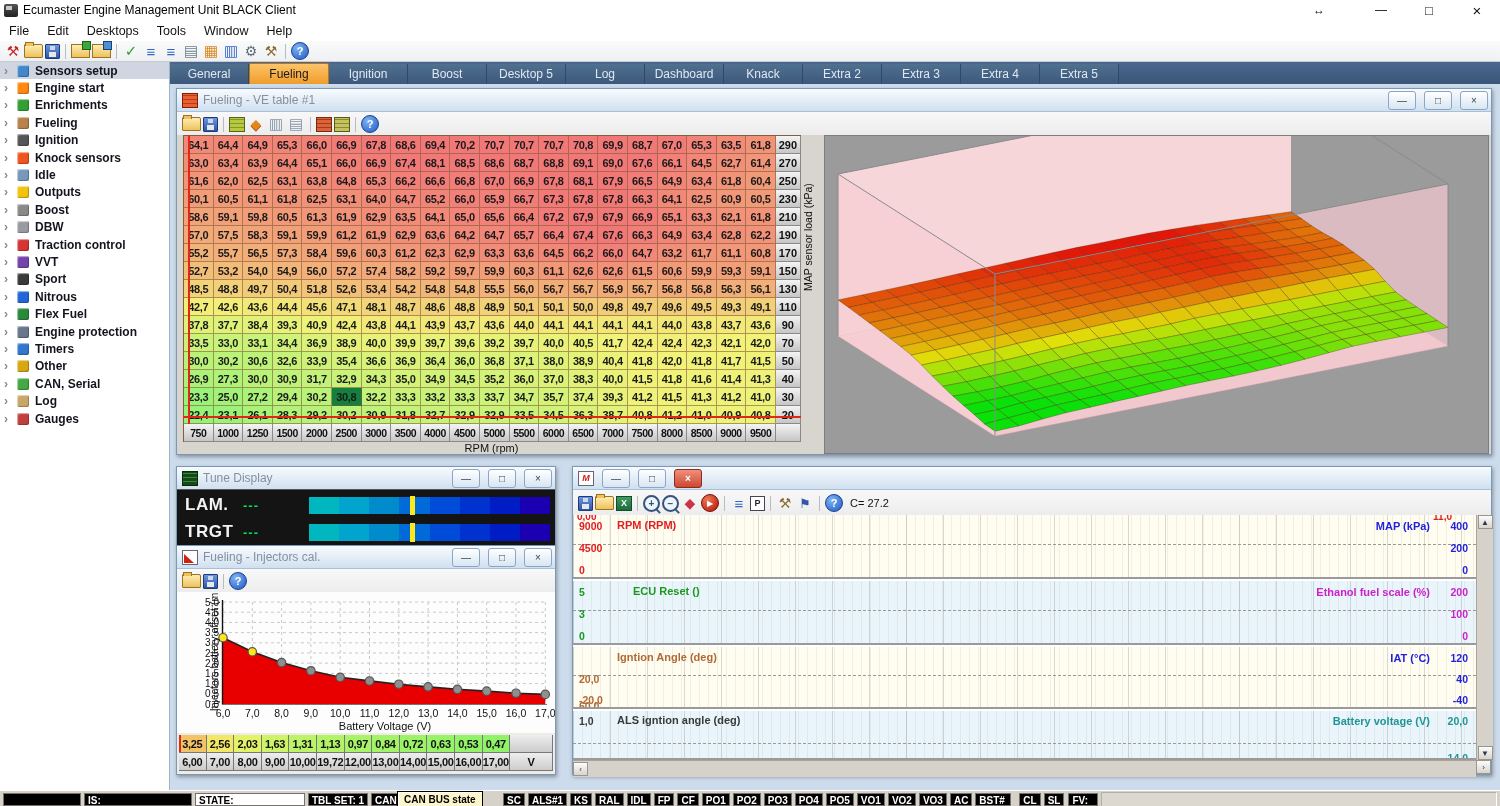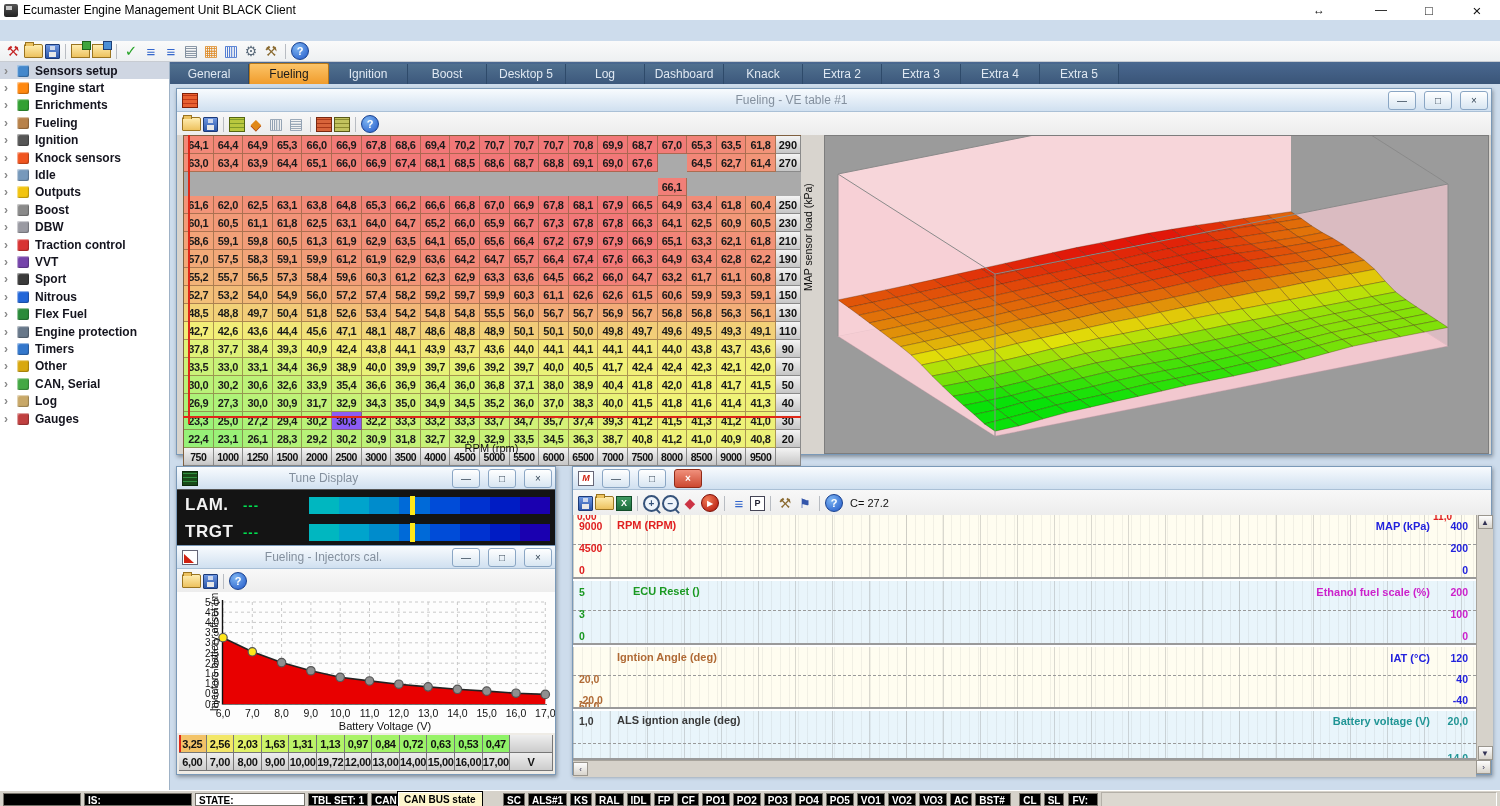--- a/index.html
+++ b/index.html
@@ -54,21 +54,21 @@
   .sidebar{position:absolute;left:0;top:62px;width:170px;height:728px;background:#fff;border-right:1px solid #9fb2c6;box-sizing:border-box;}
   .sitem{height:17.4px;display:flex;align-items:center;font-size:12px;font-weight:bold;color:#14141e;padding-left:4px;}
   .sitem.selected{background:#cfd6e2;}
   .sitem .chev{color:#888;font-size:12px;width:11px;}
   .sitem .sicon{width:12px;height:12px;border-radius:2px;margin:0 6px 0 2px;box-shadow:inset 1px 1px 1px rgba(255,255,255,.55),inset -1px -1px 1px rgba(0,0,0,.25);flex:0 0 auto;}
   
   .mdi{position:absolute;left:170px;top:84px;width:1330px;height:706px;background:#cddcec;}
   .win{position:absolute;background:#efece6;border:1px solid #7a99b8;box-shadow:1px 2px 4px rgba(0,0,0,.35);box-sizing:border-box;}
   .wtitle{height:22px;background:linear-gradient(#f8fbfe,#d0e0f0);border-bottom:1px solid #aac0d6;display:flex;align-items:center;padding:0 3px 0 5px;gap:5px;color:#84909e;font-size:12px;}
   .wtitle .wicon{width:14px;height:13px;flex:0 0 auto;}
-  .wtitle .wname{flex:1;white-space:nowrap;overflow:hidden;text-align:center;}
+  .wtitle .wname{flex:1;white-space:nowrap;overflow:hidden;}
   .wbtn{width:26px;height:17px;border:1px solid #8aa6c4;border-radius:3px;background:linear-gradient(#ffffff,#d8e6f2);font-size:10px;color:#345;display:flex;align-items:center;justify-content:center;margin-left:3px;}
   .wbtn.red{background:linear-gradient(#f0907c,#cc4830);border-color:#8f2a18;color:#fff;font-weight:bold;}
   .wtoolbar{height:24px;background:linear-gradient(#f8f8f8,#ececec);border-bottom:1px solid #cfcfcf;display:flex;align-items:center;padding-left:4px;}
   
   #ve-body{position:absolute;left:0;top:46px;right:0;bottom:0;background:#d8d4ce;}
   #ve-grid{position:absolute;left:6px;top:0;display:grid;border-left:1px solid #806040;border-top:1px solid #806040;background:#aaa;}
   .vcell{width:29.6px;height:18px;display:flex;align-items:center;justify-content:center;font-size:11px;font-weight:bold;color:#1a1a1a;border-right:1px solid rgba(125,90,55,.6);border-bottom:1px solid rgba(125,90,55,.6);box-sizing:border-box;letter-spacing:-0.3px;}
   .hcell{width:25px;height:18px;display:flex;align-items:center;justify-content:center;font-size:11px;font-weight:bold;color:#111;background:linear-gradient(#f4f4f4,#c6c6c6);border:1px solid #8a8a8a;border-top:none;border-left:none;box-sizing:border-box;}
   .acell{width:29.6px;height:18px;display:flex;align-items:center;justify-content:center;font-size:10.5px;font-weight:bold;color:#111;background:linear-gradient(#f4f4f4,#c6c6c6);border:1px solid #8a8a8a;border-top:none;border-left:none;box-sizing:border-box;letter-spacing:-0.5px;}
   .redline-v{position:absolute;left:11px;top:0;width:2px;height:289px;background:#e02818;z-index:4;}
@@ -127,20 +127,28 @@
   <div class="titlebar">
     <span class="appicon"></span>
     <span class="caption">Ecumaster Engine Management Unit BLACK Client</span>
     <span class="tspace"></span>
     <span class="tbtn" style="margin-right:28px">↔</span>
     <span class="tbtn" style="margin-right:14px">—</span>
     <span class="tbtn" style="margin-right:14px;font-size:13px">□</span>
     <span class="tbtn" style="margin-right:6px;font-size:15px">×</span>
   </div>
 
+  <div class="menubar" id="menubar">
+      <span class="mitem">File</span>
+      <span class="mitem">Edit</span>
+      <span class="mitem">Desktops</span>
+      <span class="mitem">Tools</span>
+      <span class="mitem">Window</span>
+      <span class="mitem">Help</span>
+    </div>
 
   <div class="maintoolbar" id="main-toolbar">
       <span class="icon ic-tool-red">⚒</span>
       <span class="icon ic-open"></span>
       <span class="icon ic-save"></span>
       <span class="sep"></span>
       <span class="icon ic-folder-up"></span>
       <span class="icon ic-folder-down"></span>
       <span class="sep"></span>
       <span class="icon ic-check">✓</span>
@@ -334,21 +342,21 @@
             <div class="vcell" style="background: rgb(242, 123, 120);">66,9</div>
             <div class="vcell" style="background: rgb(242, 121, 120);">67,4</div>
             <div class="vcell" style="background: rgb(242, 120, 120);">68,1</div>
             <div class="vcell" style="background: rgb(242, 120, 120);">68,5</div>
             <div class="vcell" style="background: rgb(242, 120, 120);">68,6</div>
             <div class="vcell" style="background: rgb(242, 120, 120);">68,7</div>
             <div class="vcell" style="background: rgb(242, 120, 120);">68,8</div>
             <div class="vcell" style="background: rgb(242, 120, 120);">69,1</div>
             <div class="vcell" style="background: rgb(242, 120, 120);">69,0</div>
             <div class="vcell" style="background: rgb(242, 120, 120);">67,6</div>
-            <div class="vcell" style="background: rgb(242, 127, 120); margin-top: 24px;">66,1</div>
+            <div class="vcell" style="background: rgb(242, 127, 120);">66,1</div>
             <div class="vcell" style="background: rgb(242, 135, 120);">64,5</div>
             <div class="vcell" style="background: rgb(242, 143, 120);">62,7</div>
             <div class="vcell" style="background: rgb(242, 149, 120);">61,4</div>
             <div class="hcell">270</div>
             <div class="vcell" style="background: rgb(242, 148, 120);">61,6</div>
             <div class="vcell" style="background: rgb(242, 147, 120);">62,0</div>
             <div class="vcell" style="background: rgb(242, 144, 120);">62,5</div>
             <div class="vcell" style="background: rgb(242, 141, 120);">63,1</div>
             <div class="vcell" style="background: rgb(242, 138, 120);">63,8</div>
             <div class="vcell" style="background: rgb(242, 133, 120);">64,8</div>
@@ -596,21 +604,21 @@
             <div class="vcell" style="background: rgb(241, 242, 120);">41,8</div>
             <div class="vcell" style="background: rgb(240, 242, 120);">41,6</div>
             <div class="vcell" style="background: rgb(239, 242, 120);">41,4</div>
             <div class="vcell" style="background: rgb(239, 242, 120);">41,3</div>
             <div class="hcell">40</div>
             <div class="vcell" style="background: rgb(155, 242, 120);">23,3</div>
             <div class="vcell" style="background: rgb(163, 242, 120);">25,0</div>
             <div class="vcell" style="background: rgb(173, 242, 120);">27,2</div>
             <div class="vcell" style="background: rgb(184, 242, 120);">29,4</div>
             <div class="vcell" style="background: rgb(187, 242, 120);">30,2</div>
-            <div class="vcell" style="background: #8b5cf6;">30,8</div>
+            <div class="vcell" style="background: #15803d;">30,8</div>
             <div class="vcell" style="background: rgb(197, 242, 120);">32,2</div>
             <div class="vcell" style="background: rgb(202, 242, 120);">33,3</div>
             <div class="vcell" style="background: rgb(201, 242, 120);">33,2</div>
             <div class="vcell" style="background: rgb(202, 242, 120);">33,3</div>
             <div class="vcell" style="background: rgb(204, 242, 120);">33,7</div>
             <div class="vcell" style="background: rgb(208, 242, 120);">34,7</div>
             <div class="vcell" style="background: rgb(213, 242, 120);">35,7</div>
             <div class="vcell" style="background: rgb(221, 242, 120);">37,4</div>
             <div class="vcell" style="background: rgb(230, 242, 120);">39,3</div>
             <div class="vcell" style="background: rgb(238, 242, 120);">41,2</div>

